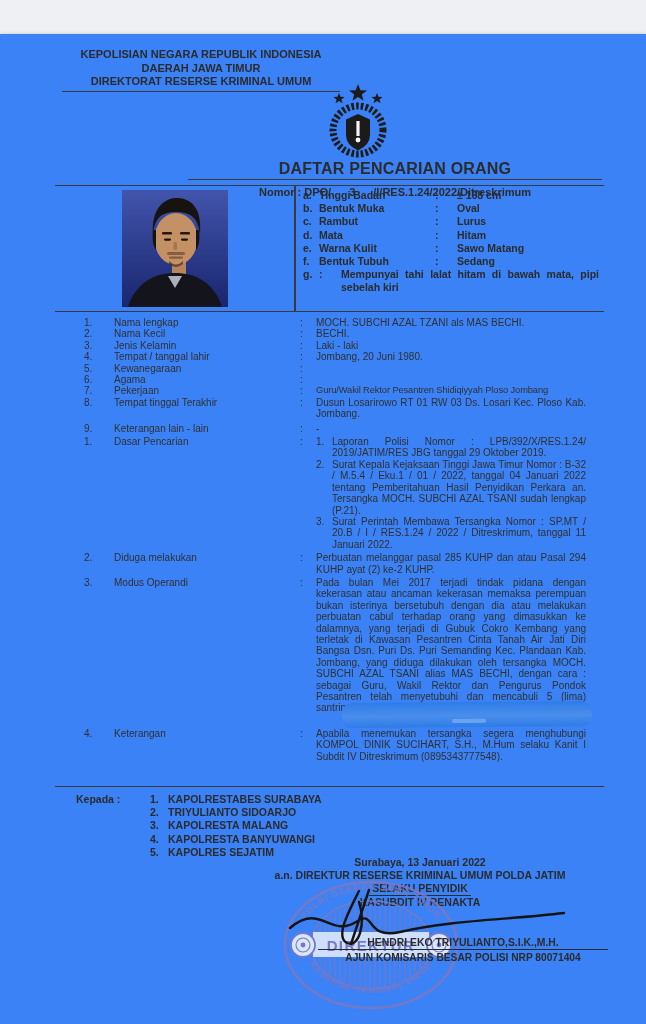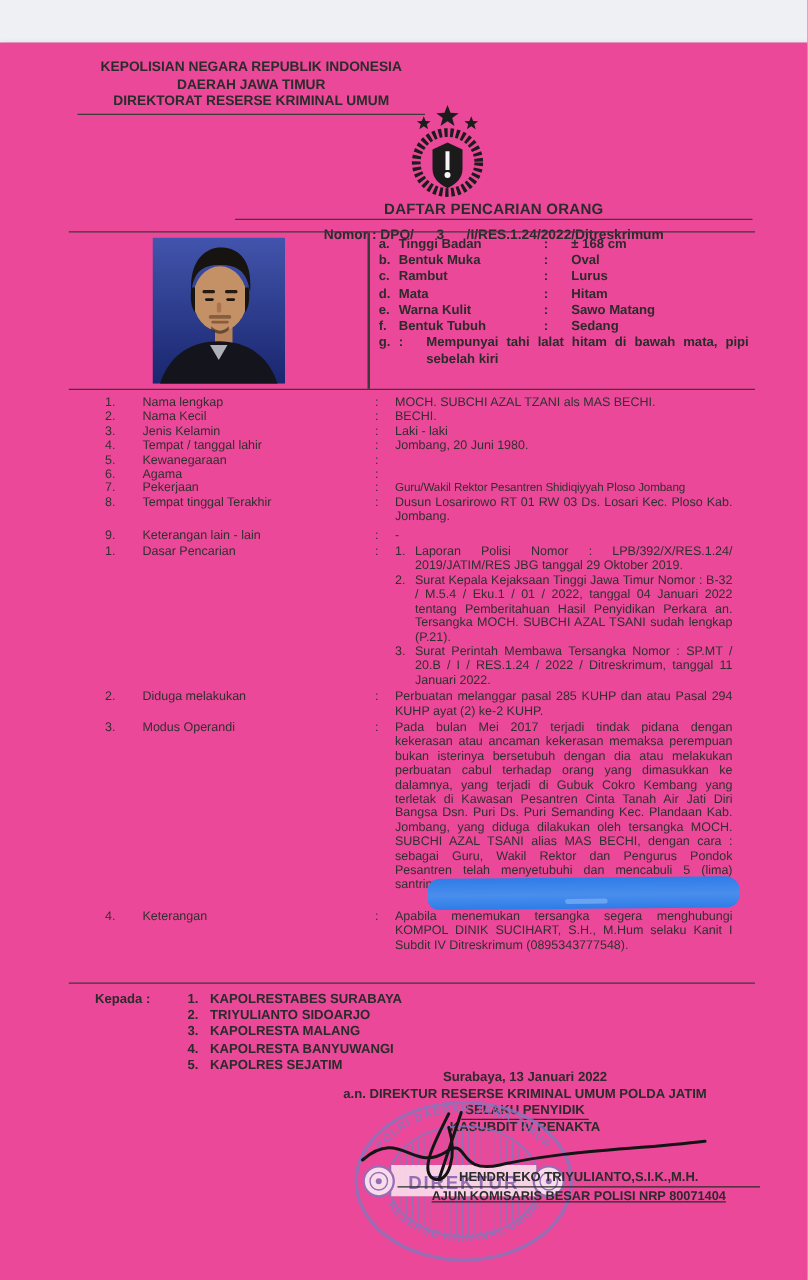--- a/index.html
+++ b/index.html
@@ -7,31 +7,31 @@
     --redaction-blue:#2e7ce8; --stamp-purple:#8377bd; --photo-blue:#27379b;
   }
   html,body{margin:0;padding:0;}
   body{
     width:646px;height:1024px;position:relative;overflow:hidden;
     background:#eef0f3;font-family:"Liberation Sans","DejaVu Sans",sans-serif;
     color:var(--ink);
   }
   .page{
     position:absolute;left:0;top:34px;width:646px;height:990px;
-    background:#ec4899;box-shadow:0 0 4px rgba(0,0,0,.15);
+    background:#3b82f6;box-shadow:0 0 4px rgba(0,0,0,.15);
   }
   
   .letterhead{position:absolute;left:62px;top:14px;width:278px;text-align:center;
     font-size:11px;font-weight:bold;line-height:13.5px;color:var(--ink-dark);}
   .letterhead .lh3{border-bottom:1.6px solid var(--line);padding-bottom:2px;}
   .logo{position:absolute;left:312px;top:50px;}
   
   .title-block{position:absolute;left:188px;top:126px;width:414px;text-align:center;}
   .title-underline{border-bottom:1.7px solid var(--line);padding-bottom:1px;
-    font-size:12px;font-weight:bold;letter-spacing:.2px;color:var(--ink-dark);}
+    font-size:16px;font-weight:bold;letter-spacing:.2px;color:var(--ink-dark);}
   .nomor-line{margin-top:6px;font-size:11px;font-weight:bold;color:var(--ink-dark);
     display:flex;justify-content:center;gap:0;}
   .nomor-line .num{margin:0 18px;}
   .rule{position:absolute;left:55px;width:549px;border-top:1.7px solid var(--line);}
   .rule-top{top:151px;}
   .rule-2{top:277px;}
   .rule-3{top:752px;}
   .vdivider{position:absolute;left:294px;top:152px;width:1.6px;height:125px;background:var(--line);}
   .photo{position:absolute;left:122px;top:156px;width:106px;height:117px;}
   
@@ -72,21 +72,21 @@
   .kepada-row{display:flex;}
   .kepada-num{width:18px;flex:none;}
   
   .sig-block{position:absolute;left:230px;top:822px;width:380px;text-align:center;
     font-size:10.5px;font-weight:bold;line-height:12.9px;color:var(--ink-dark);}
   .sig-selaku{display:inline-block;border-bottom:1.5px solid var(--ink-dark);padding:0 3px 0 3px;}
   .stamp{position:absolute;left:281px;top:845px;opacity:.82;z-index:1;}
   .name-block{position:absolute;left:318px;top:903px;width:290px;text-align:center;
     font-size:10.4px;font-weight:bold;color:var(--ink-dark);z-index:2;}
   .sig-name{border-bottom:1.6px solid #2a2a2a;padding-bottom:1px;}
-  .sig-rank{margin-top:1.5px;font-size:10.2px;text-decoration:underline;}
+  .sig-rank{margin-top:1.5px;font-size:10.2px;}
   .sig-ink{position:absolute;left:272px;top:852px;z-index:3;}
 </style>
 </head>
 <body>
 
 <div class="page">
 
   <div class="letterhead">
     <div>KEPOLISIAN NEGARA REPUBLIK INDONESIA</div>
     <div>DAERAH JAWA TIMUR</div>

